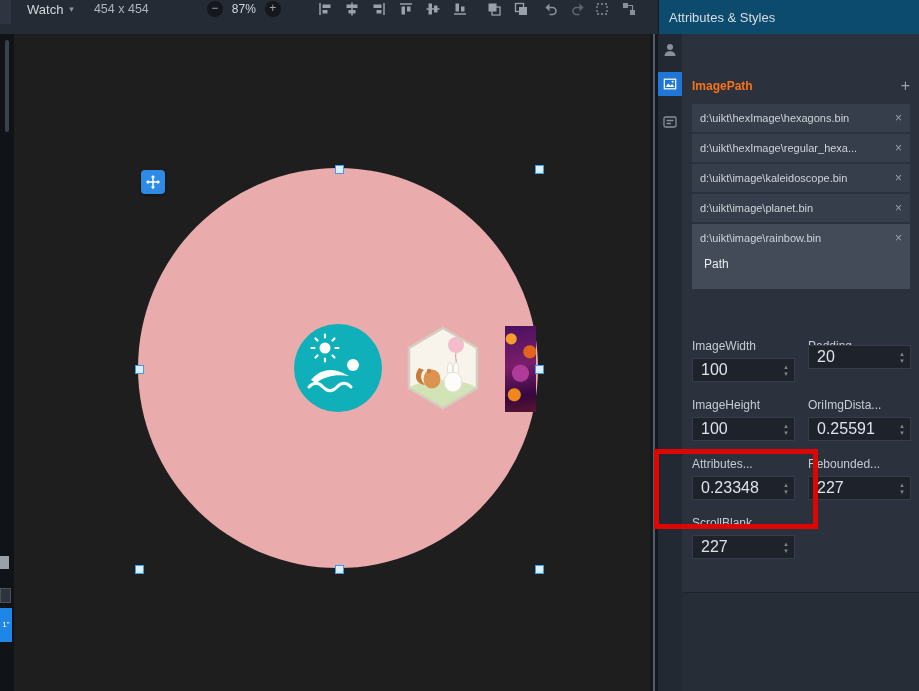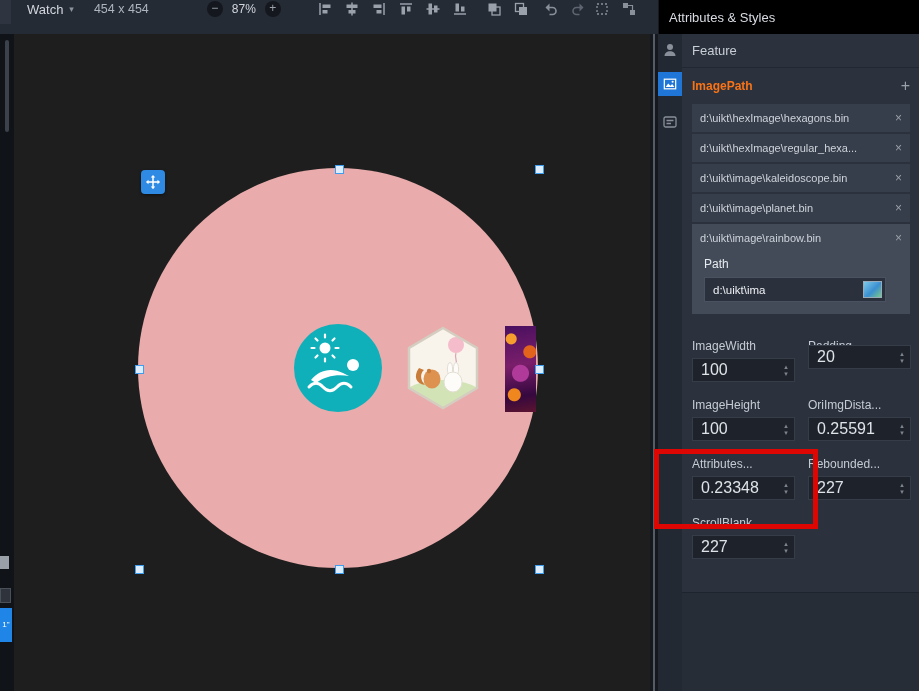--- a/index.html
+++ b/index.html
@@ -14,21 +14,21 @@
   .chev{font-size:9px;color:#8d939d}
   .size-label{margin-left:20px;color:#aeb4bd;font-size:12.5px}
   .zoom{margin-left:58px;display:flex;align-items:center;gap:9px}
   .zbtn{width:16px;height:16px;border-radius:50%;background:#14171d;color:#9aa1ab;font-size:12px;line-height:15px;text-align:center;cursor:default}
   .zval{color:#d2d6dd;font-size:12px}
   .tgroup{display:flex;gap:11px;align-items:center}
   .g1{margin-left:36px}.g2{margin-left:11px}.g3{margin-left:18px}.g4{margin-left:14px}.g5{margin-left:8px}
   .ticon{width:16px;height:16px;display:inline-block}
   .ticon svg{width:16px;height:16px;display:block}
   .flip svg{transform:scaleX(-1)}
-  .tbright{position:absolute;left:658px;top:0;width:261px;height:34px;background:#000000;border-left:1px solid #171b21;display:flex;align-items:center}
+  .tbright{position:absolute;left:658px;top:0;width:261px;height:34px;background:#0c4a6e;border-left:1px solid #171b21;display:flex;align-items:center}
   .panel-title{margin-left:10px;color:#d8dce2;font-size:13px}
 
   
   .leftstrip{position:absolute;left:0;top:34px;width:14px;height:657px;background:#101318;border-right:1px solid #23262c}
   .lscroll{position:absolute;left:5px;top:6px;width:4px;height:92px;background:#3c424b;border-radius:2px}
   .lsq1{position:absolute;left:0;top:522px;width:9px;height:13px;background:#9aa0a8}
   .lsq2{position:absolute;left:0;top:554px;width:9px;height:13px;background:#2e333c;border:1px solid #4a5058}
   .ltab{position:absolute;left:0;top:574px;width:12px;height:34px;background:#1f86e8;color:#fff;font-size:8px;text-align:center;line-height:34px;overflow:hidden}
 
   
@@ -301,23 +301,20 @@
     </span>
     <span class="si si-list">
       <svg viewBox="0 0 16 16">
           <rect x="2" y="3" width="12" height="10" rx="1.5" fill="none" stroke="#8a909a" stroke-width="1.3"></rect>
           <path d="M4.5 6.5h7M4.5 9.5h4.5" stroke="#8a909a" stroke-width="1.3"></path>
         </svg>
     </span>
   </div>
 
   <div class="panel">
-    <div class="feature-row">
-      <span class="feature-label">Feature</span>
-    </div>
 
     <div class="ip-head">
       <span class="ip-label">ImagePath</span>
       <span class="ip-add">+</span>
     </div>
 
     <div class="rows">
       <div class="prow">
         <span class="prow-text">d:\uikt\hexImage\hexagons.bin</span>
         <span class="prow-x">×</span>
@@ -334,24 +331,20 @@
         <span class="prow-text">d:\uikt\image\planet.bin</span>
         <span class="prow-x">×</span>
       </div>
 
       <div class="expanded">
         <div class="prow">
           <span class="prow-text">d:\uikt\image\rainbow.bin</span>
           <span class="prow-x">×</span>
         </div>
         <div class="path-label">Path</div>
-        <div class="path-field">
-          <input class="path-input" readonly="" value="d:\uikt\ima" style="">
-          <span class="thumb"></span>
-        </div>
       </div>
     </div>
 
     <span class="plabel" style="left:10px;top:305px">ImageWidth</span>
     <div class="pfield" style="left:10px;top:324px">
       <input class="pinput" readonly="" value="100" style="">
       <span class="spin">
           <span>▴</span>
           <span>▾</span>
         </span>

